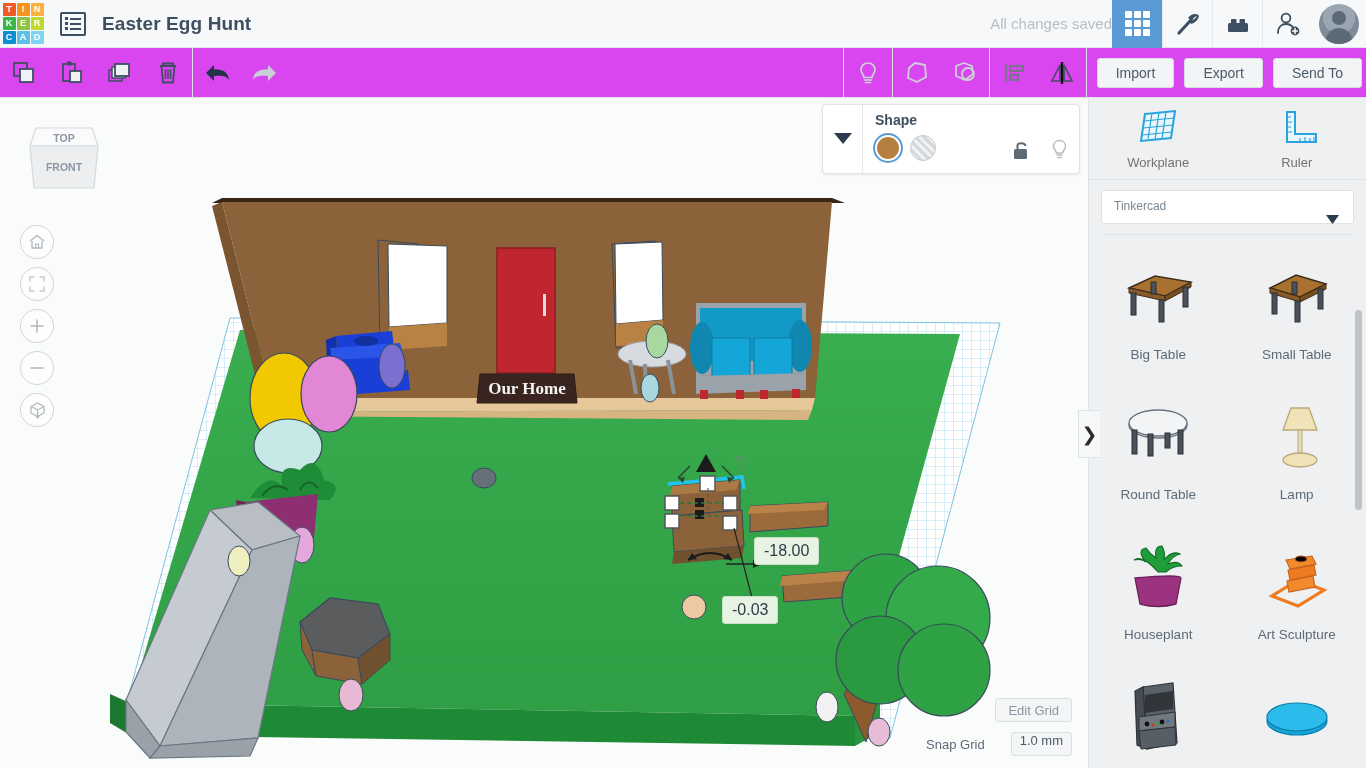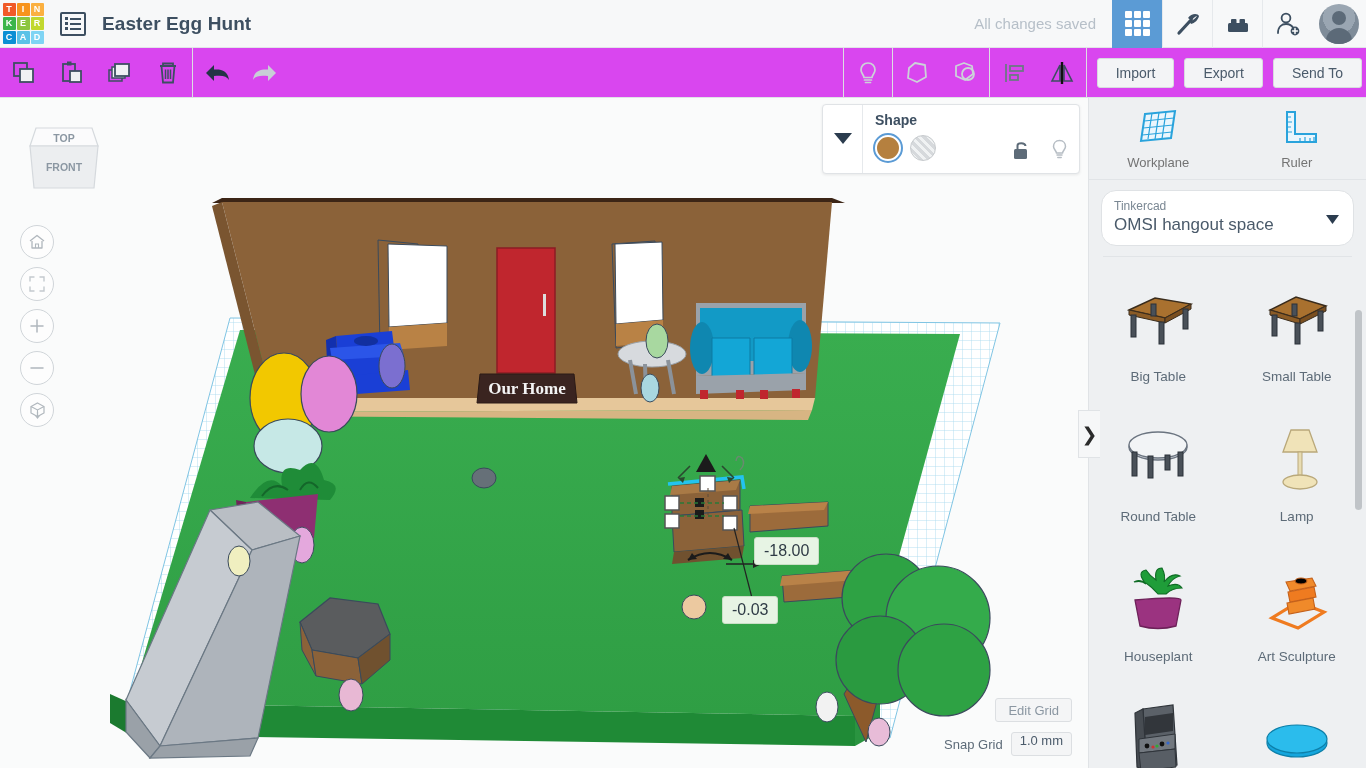--- a/index.html
+++ b/index.html
@@ -30,21 +30,21 @@
     border: 2px solid #3d4f61; border-radius: 2px;
     display: flex; flex-direction: column; justify-content: center; gap: 2px; padding: 0 3px;
   }
   .doc-icon i { display: flex; gap: 2px; align-items: center; }
   .doc-icon i::before { content: ''; width: 3px; height: 3px; background: #3d4f61; }
   .doc-icon i::after { content: ''; flex: 1; height: 2px; background: #3d4f61; }
   .doc-title {
     margin-left: 16px; font-size: 19px; font-weight: bold; color: #3d4f61;
     letter-spacing: .1px;
   }
-  .saved-text { margin-left: auto; font-size: 15px; color: #b6bfc8; padding-right: 16px; }
+  .saved-text { margin-left: auto; font-size: 15px; color: #b6bfc8; padding-right: 0; }
   .tb-btn {
     width: 50px; height: 48px; display: flex; align-items: center; justify-content: center;
     border-left: 1px solid #e6e9ec; cursor: pointer;
   }
   .tb-btn.active { background: #5b9bd5; border-left: none; }
   .grid9 { display: grid; grid-template-columns: repeat(3, 7px); grid-template-rows: repeat(3, 7px); gap: 2px; }
   .grid9 span { background: #fff; border-radius: 1px; }
   .avatar-btn { width: 54px; height: 48px; display: flex; align-items: center; justify-content: center; cursor: pointer; }
   .avatar {
     width: 40px; height: 40px; border-radius: 50%;
@@ -89,21 +89,21 @@
     position: absolute; background: #e7f4e4; border: 1px solid #cadfc6; border-radius: 3px;
     font-size: 16px; color: #2f3b46; padding: 4px 9px; white-space: nowrap;
   }
 
   
   .edit-grid {
     position: absolute; right: 16px; bottom: 46px; height: 24px; padding: 0 12px;
     background: #f4f5f6; border: 1px solid #dcdfe2; border-radius: 3px;
     font-size: 13px; color: #8b97a2; display: flex; align-items: center; cursor: pointer;
   }
-  .snapwrap { position: absolute; right: 16px; bottom: 12px; display: flex; align-items: center; gap: 8px; }
+  .snapwrap { position: absolute; right: 16px; bottom: 12px; display: flex; align-items: center; gap: 26px; }
   .snap-label { font-size: 13px; color: #5d6b78; }
   .snap-sel {
     height: 24px; padding: 0 8px; background: #f4f5f6; border: 1px solid #dcdfe2; border-radius: 3px;
     font-size: 13px; color: #4a5a6a; display: flex; align-items: center; gap: 7px; cursor: pointer; flex-direction: column;
   }
 
   
   .shape-panel {
     position: absolute; left: 822px; top: 104px; width: 258px; height: 70px;
     background: #fff; border: 1px solid #e0e3e6; border-radius: 4px;
@@ -123,21 +123,21 @@
 
   
   .rpanel {
     position: absolute; right: 0; top: 98px; width: 278px; height: 670px;
     background: #eef0f2; border-left: 1px solid #e0e3e6; overflow: hidden;
   }
   .rp-tools { display: flex; height: 82px; border-bottom: 1px solid #e1e4e7; background: #eef0f2; }
   .rp-tool { flex: 1; display: flex; flex-direction: column; align-items: center; justify-content: center; gap: 7px; cursor: pointer; }
   .rp-tool span { font-size: 13px; color: #737373; }
   .rp-dd {
-    margin: 10px 12px; background: #fff; border: 1px solid #dfe2e5; border-radius: 15px;
+    margin: 10px 12px; background: #fff; border: 1px solid #dfe2e5; border-radius: 3px;
     padding: 8px 12px 10px 12px; position: relative; cursor: pointer;
   }
   .rp-dd .lbl { font-size: 12px; color: #7a8793; }
   .rp-dd .val { font-size: 17px; color: #4a5a6a; margin-top: 2px; }
   .rp-dd .caret { position: absolute; right: 14px; top: 24px; }
   .rp-sep { height: 1px; background: #e1e4e7; margin: 2px 14px 0 14px; }
   .rp-grid { display: grid; grid-template-columns: 1fr 1fr; padding: 8px 0 0 0; }
   .rp-item { height: 140px; display: flex; flex-direction: column; align-items: center; justify-content: flex-start; padding-top: 6px; cursor: pointer; }
   .rp-item .thumb { height: 96px; display: flex; align-items: center; justify-content: center; }
   .rp-item .cap { font-size: 13.5px; color: #5d6b78; margin-top: 2px; }
@@ -529,21 +529,20 @@
           <path d="M13,4 L21,4 L21,26 L42,26 L42,34 L13,34 Z" fill="#eaf6fd" stroke="#29a3dc" stroke-width="2"></path>
           <path d="M13,9 H17 M13,14 H18 M13,19 H17 M13,24 H18" stroke="#29a3dc" stroke-width="1.2"></path>
           <path d="M26,34 V30 M31,34 V29 M36,34 V30 M40,34 V29" stroke="#29a3dc" stroke-width="1.2"></path>
         </svg>
         <span>Ruler</span>
       </div>
     </div>
 
     <div class="rp-dd">
       <div class="lbl">Tinkercad</div>
-      <div class="val">OMSI hangout space</div>
       <svg class="caret" width="13" height="9" viewBox="0 0 13 9">
           <path d="M0 0 H13 L6.5 9 Z" fill="#2b3c4e"></path>
         </svg>
     </div>
     <div class="rp-sep"></div>
 
     <div class="rp-grid" id="rp-grid">
         <div class="rp-item">
           <div class="thumb">
             <svg width="86" height="62" viewBox="0 0 86 62">

